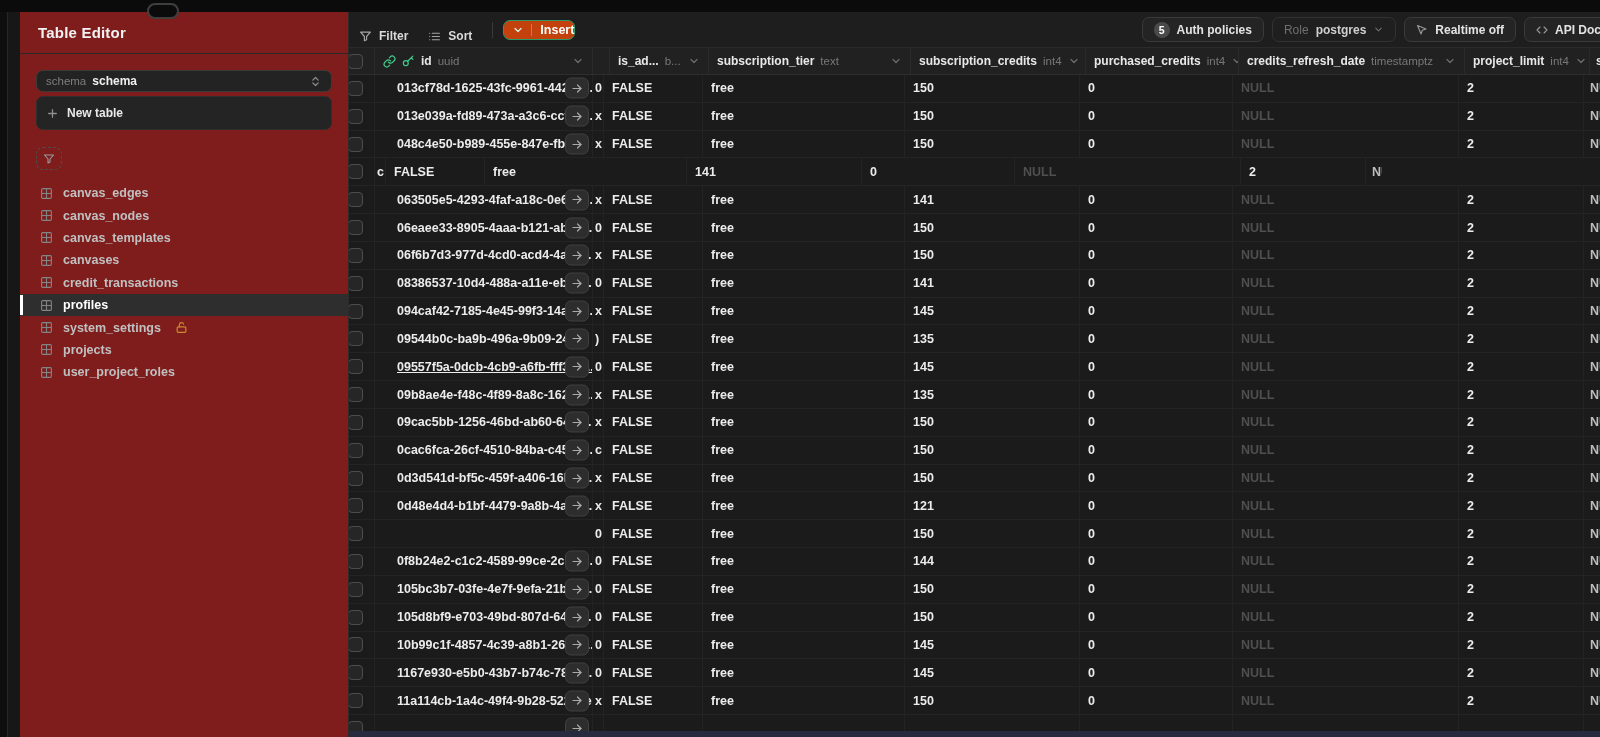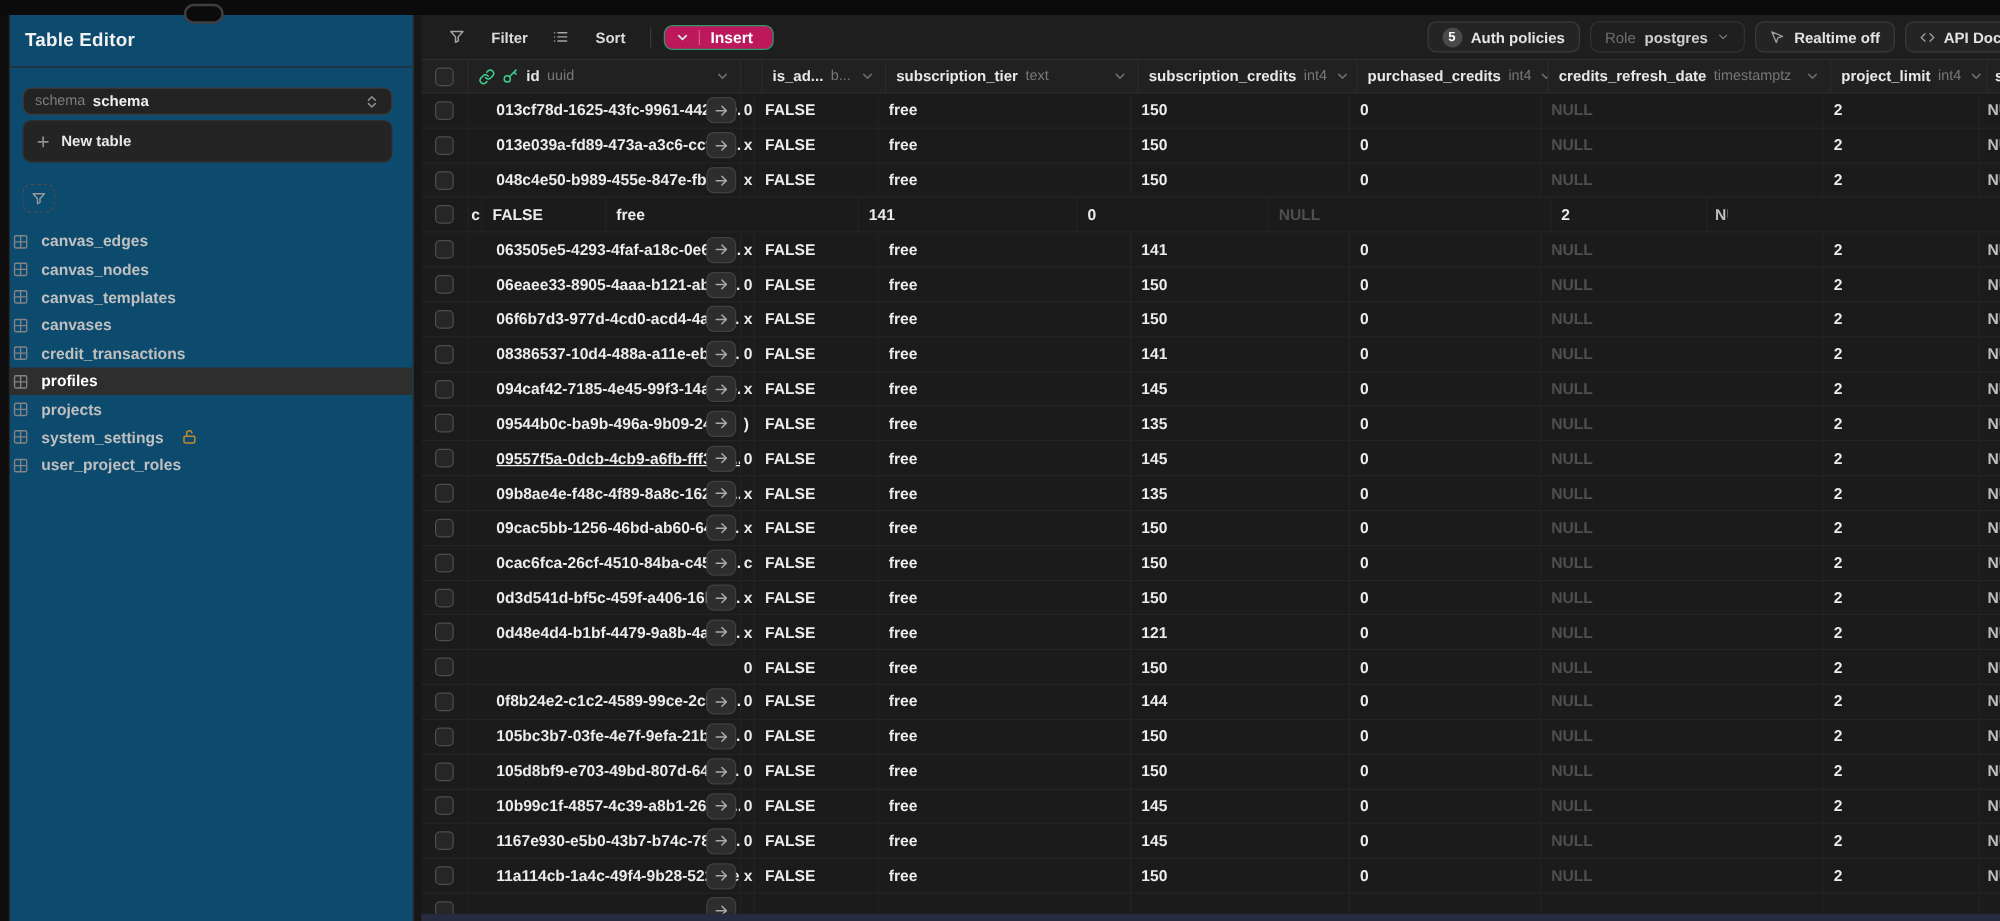--- a/index.html
+++ b/index.html
@@ -8,21 +8,21 @@
 
   
   .top-strip { position:absolute; left:0; top:0; width:1600px; height:12px; background:#0b0b0b; z-index:40; }
   .top-pill { position:absolute; left:147px; top:3px; width:32px; height:16px; border:2px solid #3f3f3f;
     border-radius:8px; background:#0b0b0b; }
 
   
   .rail { position:absolute; left:0; top:12px; width:8px; height:725px; background:#0e0e0e; border-right:1px solid #272727; z-index:30; }
 
   
-  .sidebar { position:absolute; left:2px; top:12px; width:329px; height:725px; background:#0c4a6e;
+  .sidebar { position:absolute; left:20px; top:12px; width:329px; height:725px; background:#7f1d1d;
     border-right:1px solid #2c2c2c; z-index:20; }
   .sidebar-header { height:42px; border-bottom:1px solid #292929; display:flex; align-items:center; padding:0 18px; }
   .sidebar-title { font-size:15px; font-weight:700; color:#f2f2f2; letter-spacing:.2px; }
   .sidebar-content { padding:16px 16px 0 16px; }
 
   .schema-select { height:22px; background:#232323; border:1px solid #3a3a3a; border-radius:7px;
     display:flex; align-items:center; padding:0 9px; gap:6px; cursor:pointer; }
   .schema-label { font-size:11.5px; color:#7e7e7e; }
   .schema-value { font-size:12px; font-weight:700; color:#efefef; }
   .schema-select .updown { margin-left:auto; color:#8a8a8a; display:flex; }
@@ -36,39 +36,39 @@
   .search-box { flex:1; height:23px; border:1px solid #363636; border-radius:7px; background:transparent;
     display:flex; align-items:center; padding:0 8px; gap:7px; }
   .search-box input { flex:1; background:transparent; border:none; outline:none; color:#bdbdbd;
     font-size:12px; font-family:"Liberation Sans",sans-serif; }
   .search-box input::placeholder { color:#646464; }
   .search-ico, .dblchev-ico { color:#6e6e6e; display:flex; }
   .filter-dashed-btn { width:26px; height:23px; border:1px dashed #4d4d4d; border-radius:7px;
     display:flex; align-items:center; justify-content:center; color:#9a9a9a; cursor:pointer; background:transparent; }
 
   .table-list { margin:12px -16px 0 -16px; }
-  .table-item { height:22.4px; display:flex; align-items:center; gap:10px; padding-left:8px;
+  .table-item { height:22.4px; display:flex; align-items:center; gap:10px; padding-left:20px;
     color:#c0c0c0; font-size:12.5px; font-weight:600; position:relative; cursor:pointer; }
   .table-item .tbl-ico { color:#848484; display:flex; }
   .table-item.selected { background:#2e2e2e; color:#ffffff; font-weight:700; }
   .table-item.selected::before { content:""; position:absolute; left:0; top:1px; bottom:1px; width:3px; background:#ffffff; }
   .lock-ico { color:#c98a2e; display:flex; margin-left:4px; }
 
   
   .main { position:absolute; left:337px; top:12px; width:1263px; height:725px; background:#1b1b1b; overflow:hidden; }
 
   .toolbar { height:36px; background:#1e1e1e; border-bottom:1px solid #2a2a2a;
     display:flex; align-items:center; padding:0 12px; position:relative; }
-  .ghost-btn { display:flex; align-items:center; gap:21px; color:#dadada; font-size:12px; font-weight:700;
+  .ghost-btn { display:flex; align-items:flex-end; gap:7px; color:#dadada; font-size:12px; font-weight:700;
     padding:0 10px; height:26px; border-radius:6px; cursor:pointer; background:transparent; border:none;
     font-family:"Liberation Sans",sans-serif; }
   .ghost-btn .ico { color:#a5a5a5; display:flex; }
   .tb-divider { width:1px; height:16px; background:#3a3a3a; margin:0 10px; }
-  .insert-btn { display:flex; align-items:center; height:20px; background:#be185d; border:1px solid #2b9a68;
-    border-radius:7px; padding:0 16px 0 8px; cursor:pointer; gap:8px; }
+  .insert-btn { display:flex; align-items:center; height:20px; background:#c2410c; border:1px solid #2b9a68;
+    border-radius:7px; padding:0 0 0 8px; cursor:pointer; gap:8px; }
   .insert-btn .chev { color:#d7efe2; display:flex; align-items:center; padding-right:7px;
     border-right:1px solid rgba(255,255,255,.28); }
   .insert-label { font-size:12.5px; font-weight:700; color:#ffffff; }
 
   .toolbar-right { margin-left:auto; margin-right:-58px; display:flex; gap:8px; align-items:center; }
   .pill-btn { height:25px; background:#242424; border:1px solid #3a3a3a; border-radius:7px;
     display:flex; align-items:center; gap:7px; padding:0 11px; cursor:pointer; white-space:nowrap;
     font-size:12px; font-weight:700; color:#e3e3e3; }
   .badge { width:16px; height:16px; border-radius:50%; background:#4a4a4a; color:#fff; font-size:10.5px;
     font-weight:700; display:flex; align-items:center; justify-content:center; }
@@ -208,37 +208,37 @@
           <span>profiles</span>
         </div>
         <div class="table-item">
           <span class="tbl-ico" style="display: flex; flex: 0 0 auto;">
             <svg width="13" height="13" viewBox="0 0 24 24" fill="none" stroke="currentColor" stroke-width="2">
               <rect x="3" y="3" width="18" height="18" rx="2"></rect>
               <line x1="3" y1="12" x2="21" y2="12"></line>
               <line x1="12" y1="3" x2="12" y2="21"></line>
             </svg>
           </span>
-          <span>projects</span>
+          <span>system_settings</span>
+          <span class="lock-ico" style="display: flex; flex: 0 0 auto;">
+            <svg width="13" height="13" viewBox="0 0 24 24" fill="none" stroke="currentColor" stroke-width="2.2" stroke-linecap="round">
+              <rect x="4" y="11" width="16" height="10" rx="2"></rect>
+              <path d="M8 11V7a4 4 0 0 1 7.8-1.2"></path>
+            </svg>
+          </span>
         </div>
         <div class="table-item">
           <span class="tbl-ico" style="display: flex; flex: 0 0 auto;">
             <svg width="13" height="13" viewBox="0 0 24 24" fill="none" stroke="currentColor" stroke-width="2">
               <rect x="3" y="3" width="18" height="18" rx="2"></rect>
               <line x1="3" y1="12" x2="21" y2="12"></line>
               <line x1="12" y1="3" x2="12" y2="21"></line>
             </svg>
           </span>
-          <span>system_settings</span>
-          <span class="lock-ico" style="display: flex; flex: 0 0 auto;">
-            <svg width="13" height="13" viewBox="0 0 24 24" fill="none" stroke="currentColor" stroke-width="2.2" stroke-linecap="round">
-              <rect x="4" y="11" width="16" height="10" rx="2"></rect>
-              <path d="M8 11V7a4 4 0 0 1 7.8-1.2"></path>
-            </svg>
-          </span>
+          <span>projects</span>
         </div>
         <div class="table-item">
           <span class="tbl-ico" style="display: flex; flex: 0 0 auto;">
             <svg width="13" height="13" viewBox="0 0 24 24" fill="none" stroke="currentColor" stroke-width="2">
               <rect x="3" y="3" width="18" height="18" rx="2"></rect>
               <line x1="3" y1="12" x2="21" y2="12"></line>
               <line x1="12" y1="3" x2="12" y2="21"></line>
             </svg>
           </span>
           <span>user_project_roles</span>

